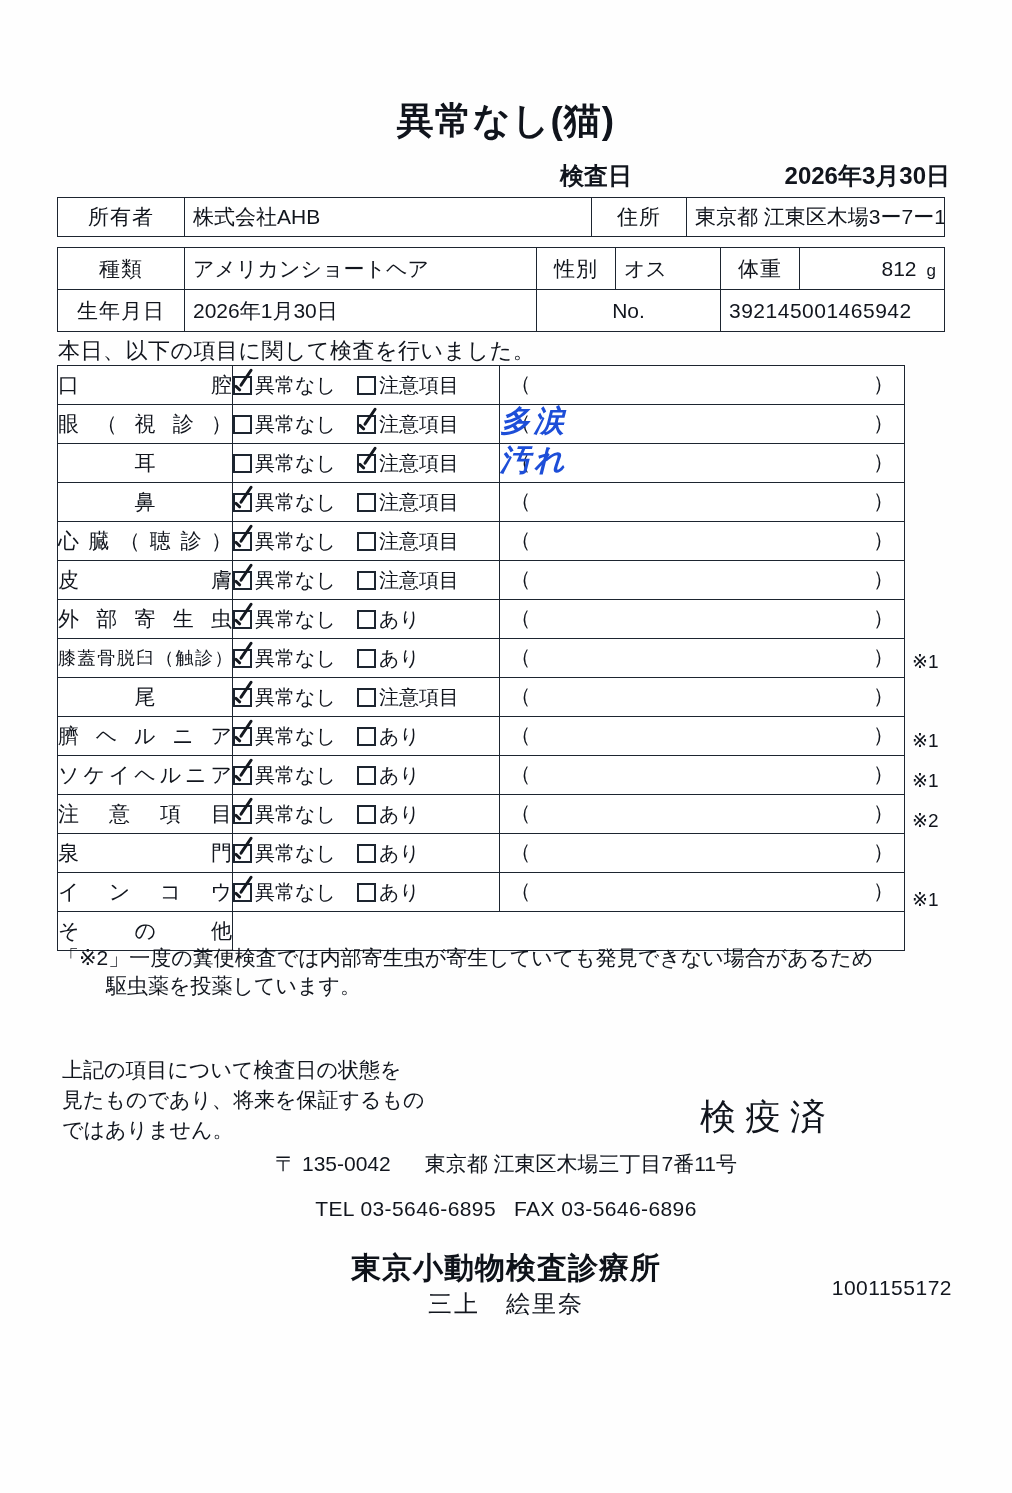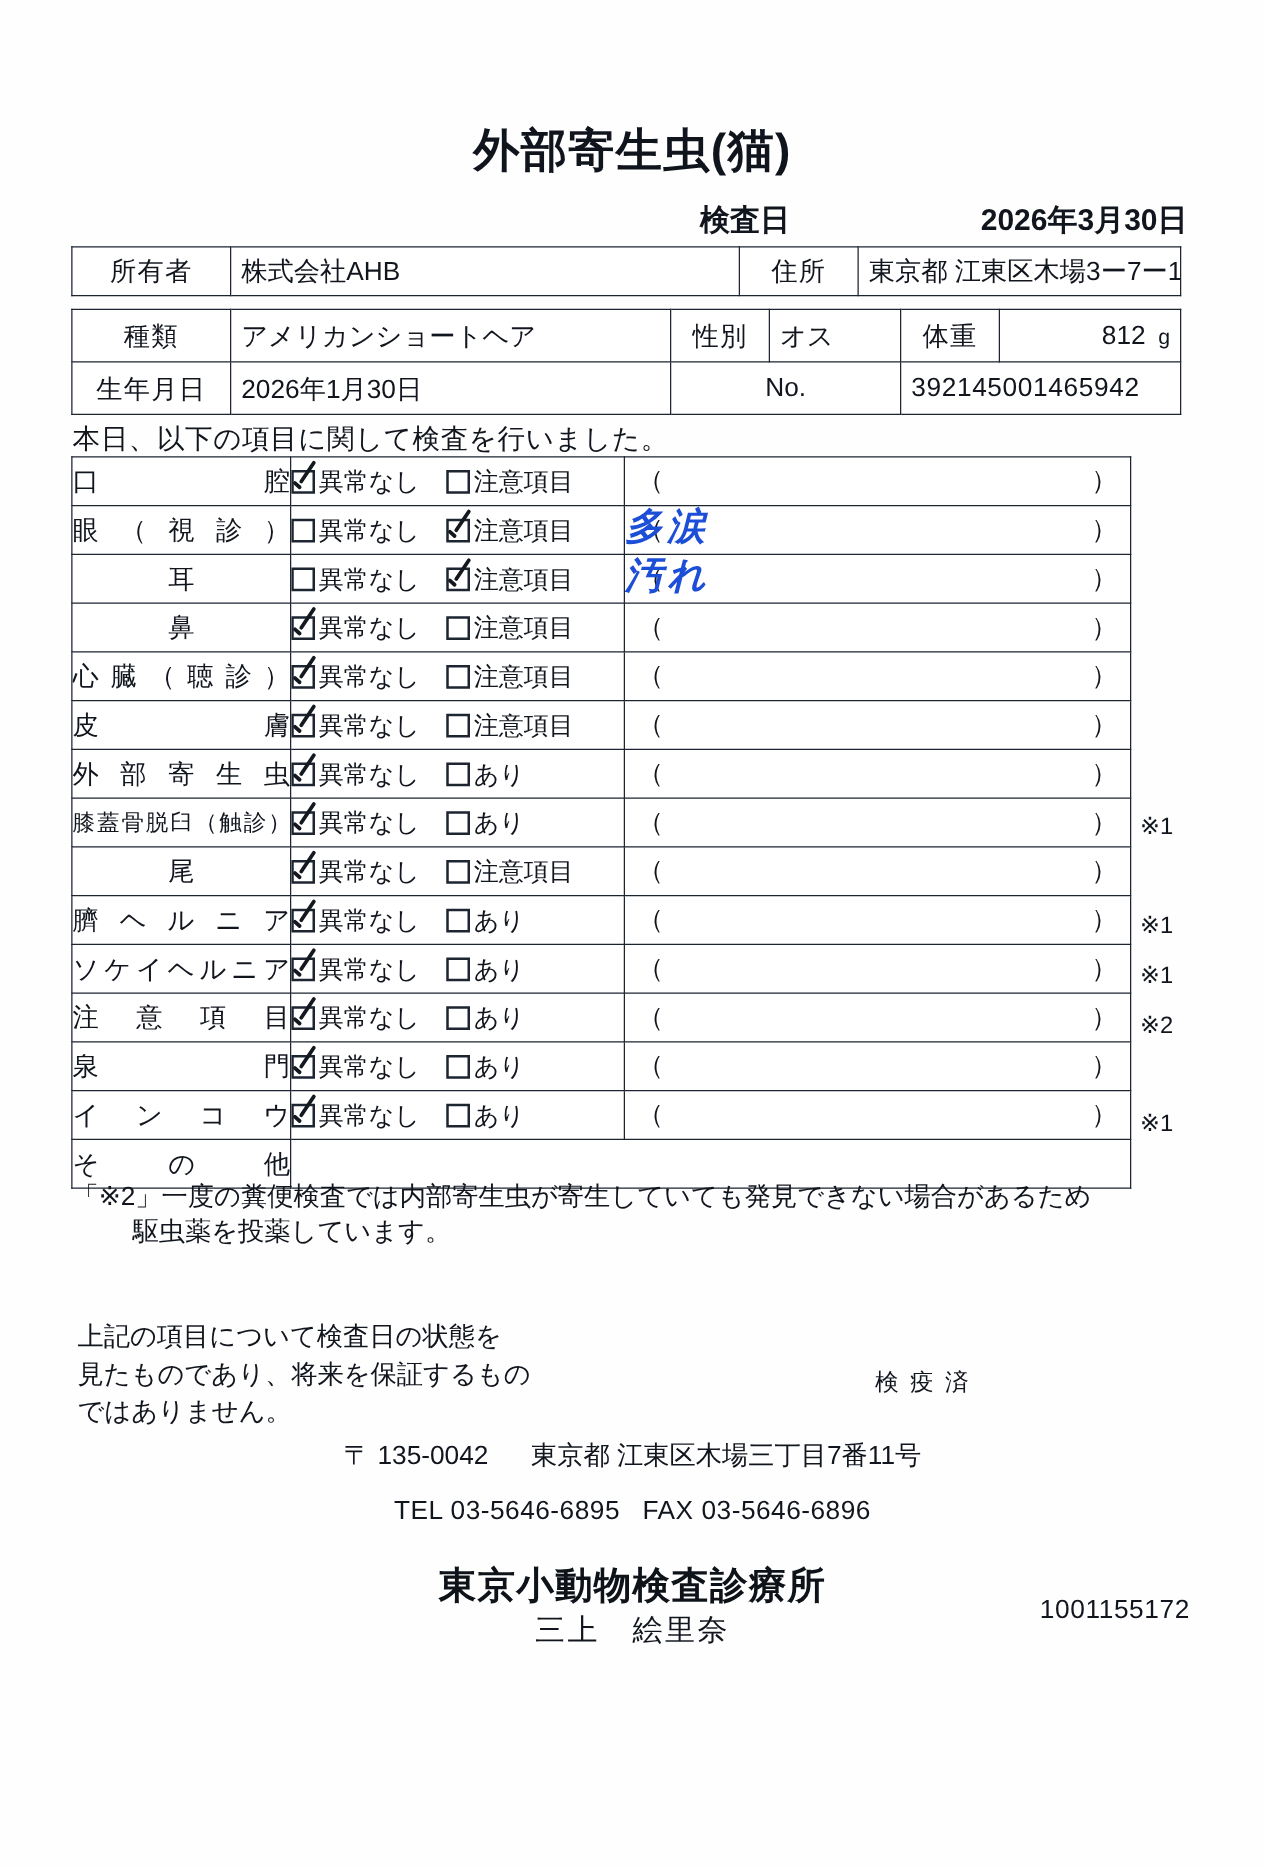--- a/index.html
+++ b/index.html
@@ -243,21 +243,21 @@
     font-size: 21px;
     line-height: 1.42;
     color: #11151d;
   }
 
   
   .quarantine {
     position: absolute;
     top: 1093px;
     left: 700px;
-    font-size: 19px;
+    font-size: 36px;
     letter-spacing: 9px;
     color: #11151d;
   }
 
   
   .clinic-address {
     position: absolute;
     top: 1150px;
     left: 0;
     width: 1012px;
@@ -308,21 +308,21 @@
     font-size: 21px;
     letter-spacing: 0.5px;
     color: #11151d;
   }
 </style>
 </head>
 <body>
 
 <div id="page">
 
-  <div class="doc-title">外部寄生虫(猫)</div>
+  <div class="doc-title">異常なし(猫)</div>
 
   <div class="date-row">
     <span>検査日</span>
     <span>2026年3月30日</span>
   </div>
 
   <table class="tbl" id="owner-table">
     <tbody>
         <tr>
       <td class="lbl" style="width:110px">所有者</td>

